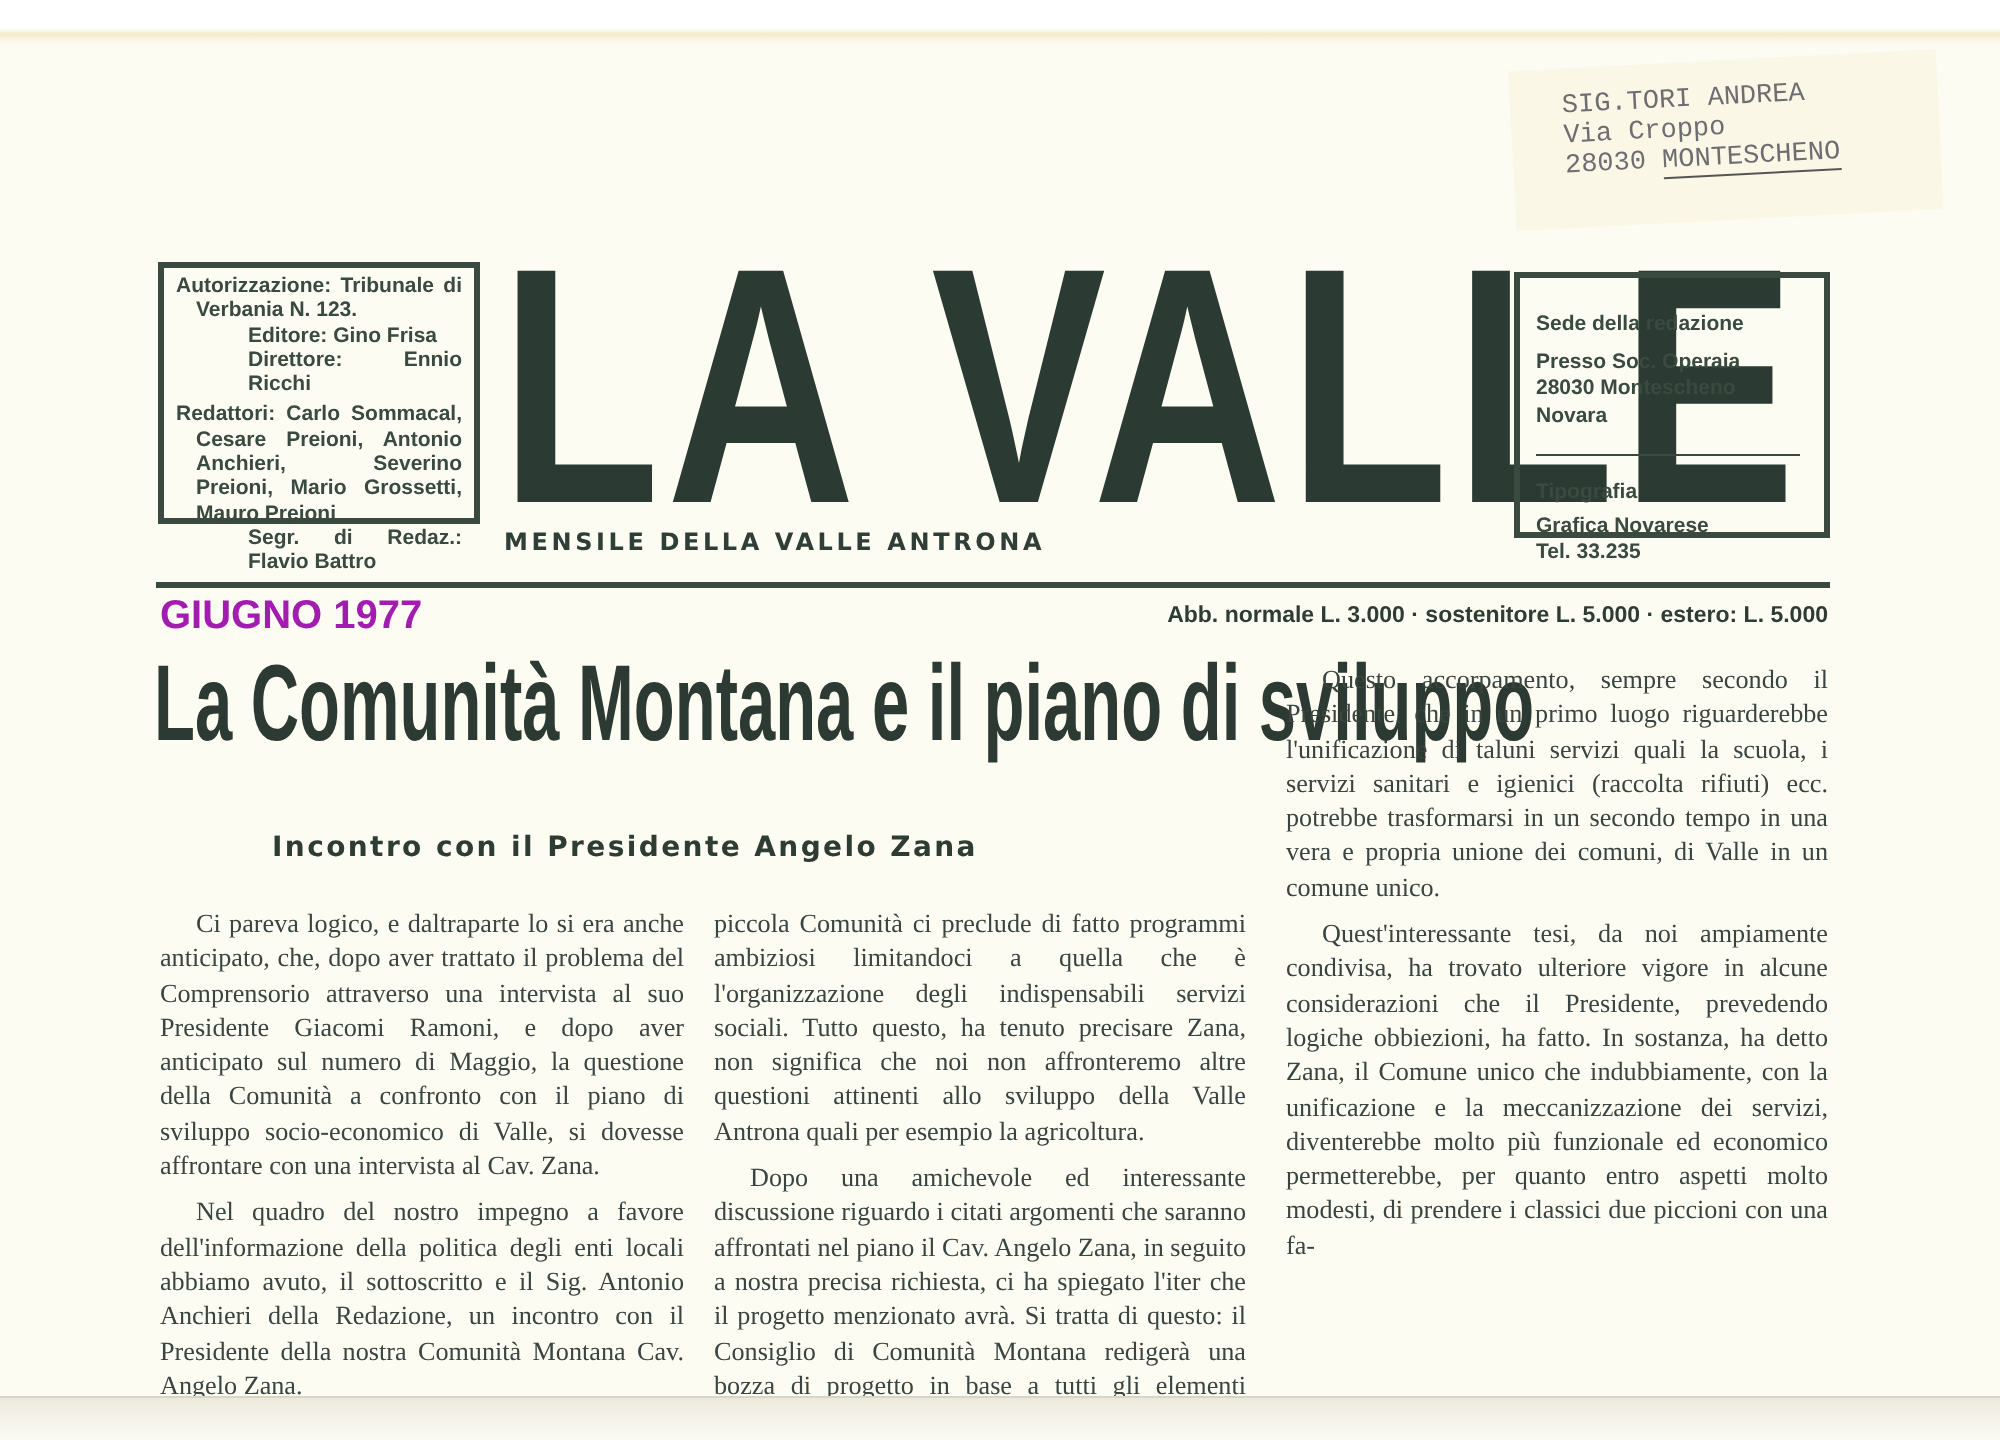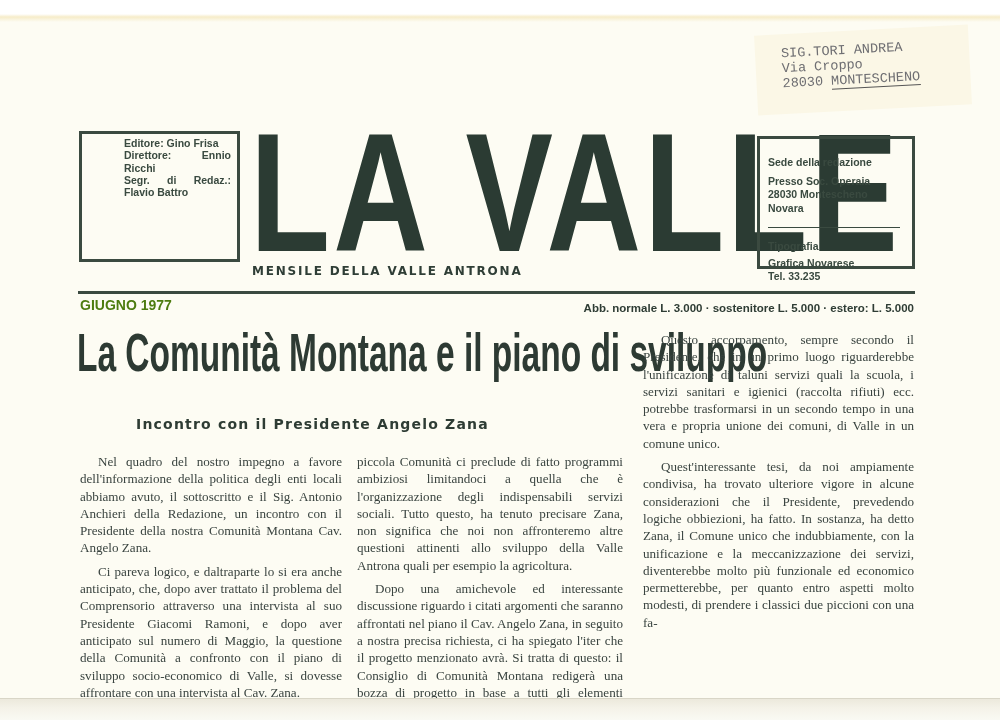--- a/index.html
+++ b/index.html
@@ -51,21 +51,21 @@
   }
   .subtitle {
     position: absolute; left: 252px; top: 264px; width: 498px;
     font-family: "DejaVu Sans", sans-serif; font-weight: bold;
     color: #2f3e36; font-size: 12px; letter-spacing: 1.8px; white-space: nowrap;
   }
   .rule { position: absolute; left: 78px; top: 291px; width: 837px; height: 3px; background: #3b4a40; }
   .date {
     position: absolute; left: 80px; top: 297px;
     font-family: "Liberation Sans", sans-serif; font-weight: bold;
-    font-size: 14px; color: #4d7c0f;
+    font-size: 20px; color: #a21caf;
   }
   .subs {
     position: absolute; right: 86px; top: 302px;
     font-family: "Liberation Sans", sans-serif; font-weight: bold;
     font-size: 11.5px; color: #2e3c34; white-space: nowrap;
   }
   .headline {
     position: absolute; left: 77px; top: 322px;
     font-family: "Liberation Sans", sans-serif; font-weight: bold;
     font-size: 54px; line-height: 60px; color: #2d3a33; white-space: nowrap;
@@ -94,22 +94,24 @@
 <div class="label">
   <div>SIG.TORI ANDREA</div>
   <div>Via Croppo</div>
   <div class="l3">
     <span>28030</span>
     <span class="u">MONTESCHENO</span>
   </div>
 </div>
 
 <div class="box box-left">
+  <p class="ind">Autorizzazione: Tribunale di Verbania N. 123.</p>
   <p>Editore: Gino Frisa</p>
   <p>Direttore: Ennio Ricchi</p>
+  <p class="ind gap">Redattori: Carlo Sommacal, Cesare Preioni, Antonio Anchieri, Severino Preioni, Mario Grossetti, Mauro Preioni</p>
   <p>Segr. di Redaz.: Flavio Battro</p>
 </div>
 
 <div class="masthead">LA VALLE</div>
 <div class="subtitle">MENSILE DELLA VALLE ANTRONA</div>
 
 <div class="box box-right">
   <p style="margin-bottom:5px">Sede della redazione</p>
   <p>Presso Soc. Operaia</p>
   <p>28030 Montescheno</p>
@@ -121,22 +123,22 @@
 </div>
 
 <div class="rule"></div>
 <div class="date">GIUGNO 1977</div>
 <div class="subs">Abb. normale L. 3.000 · sostenitore L. 5.000 · estero: L. 5.000</div>
 
 <div class="headline">La Comunità Montana e il piano di sviluppo</div>
 <div class="kicker">Incontro con il Presidente Angelo Zana</div>
 
 <div class="col col1">
+  <p>Ci pareva logico, e daltraparte lo si era anche anticipato, che, dopo aver trattato il problema del Comprensorio attraverso una intervista al suo Presidente Giacomi Ramoni, e dopo aver anticipato sul numero di Maggio, la questione della Comunità a confronto con il piano di sviluppo socio-economico di Valle, si dovesse affrontare con una intervista al Cav. Zana.</p>
   <p>Nel quadro del nostro impegno a favore dell'informazione della politica degli enti locali abbiamo avuto, il sottoscritto e il Sig. Antonio Anchieri della Redazione, un incontro con il Presidente della nostra Comunità Montana Cav. Angelo Zana.</p>
-  <p>Ci pareva logico, e daltraparte lo si era anche anticipato, che, dopo aver trattato il problema del Comprensorio attraverso una intervista al suo Presidente Giacomi Ramoni, e dopo aver anticipato sul numero di Maggio, la questione della Comunità a confronto con il piano di sviluppo socio-economico di Valle, si dovesse affrontare con una intervista al Cav. Zana.</p>
   <p>Occorre dire subito che il nostro incon-</p>
 </div>
 
 <div class="col col2">
   <p style="text-indent:0">piccola Comunità ci preclude di fatto programmi ambiziosi limitandoci a quella che è l'organizzazione degli indispensabili servizi sociali. Tutto questo, ha tenuto precisare Zana, non significa che noi non affronteremo altre questioni attinenti allo sviluppo della Valle Antrona quali per esempio la agricoltura.</p>
   <p>Dopo una amichevole ed interessante discussione riguardo i citati argomenti che saranno affrontati nel piano il Cav. Angelo Zana, in seguito a nostra precisa richiesta, ci ha spiegato l'iter che il progetto menzionato avrà. Si tratta di questo: il Consiglio di Comunità Montana redigerà una bozza di progetto in base a tutti gli elementi raccolti anche dai dibattiti avvenuti in valle e sui</p>
 </div>
 
 <div class="col col3">
   <p>Questo accorpamento, sempre secondo il Presidente, che in un primo luogo riguarderebbe l'unificazione di taluni servizi quali la scuola, i servizi sanitari e igienici (raccolta rifiuti) ecc. potrebbe trasformarsi in un secondo tempo in una vera e propria unione dei comuni, di Valle in un comune unico.</p>

